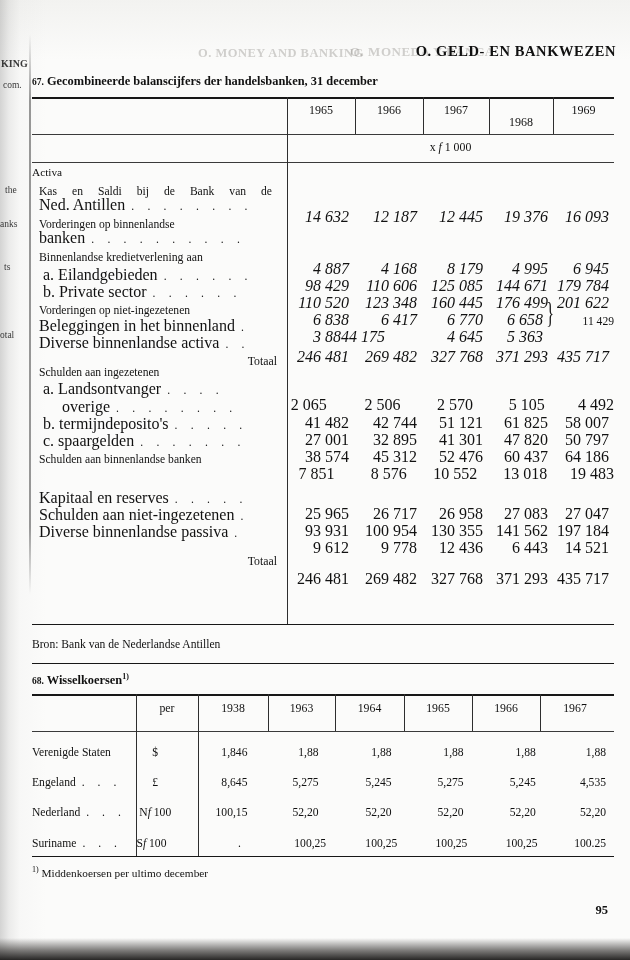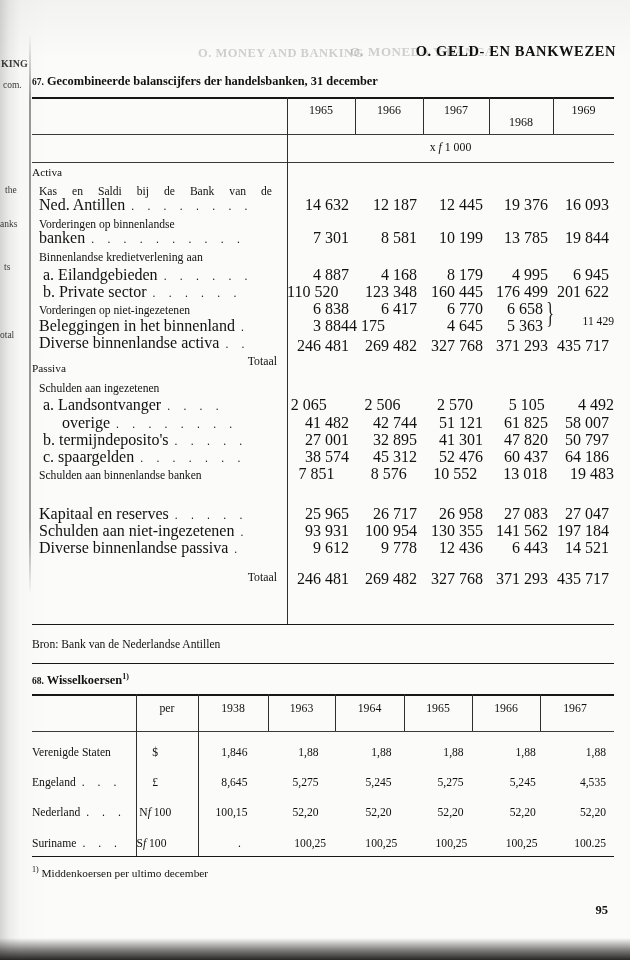--- a/index.html
+++ b/index.html
@@ -240,48 +240,48 @@
         <span class="txt">Beleggingen in het binnenland</span>
         <span class="dots">.</span>
       </div>
       <div class="indent1 leader-row" style="height:17px;">
         <span class="txt">Diverse binnenlandse activa</span>
         <span class="dots">. .</span>
       </div>
       <div class="totaal" style="height:20px; padding-top:3px;">Totaal</div>
     </div>
 
-    <div style="position:absolute; left:257px; top:166px; width:327px;">
+    <div style="position:absolute; left:257px; top:178px; width:327px;font-style:italic;">
       <div style="height:15px;"></div>
       <div style="height:15px;"></div>
       <div style="height:18px; display:flex;">
         <div style="width:62px; text-align:right;">14 632</div>
         <div style="width:68px; text-align:right;">12 187</div>
         <div style="width:66px; text-align:right;">12 445</div>
         <div style="width:65px; text-align:right;">19 376</div>
         <div style="width:61px; text-align:right;">16 093</div>
       </div>
       <div style="height:15px;"></div>
-      <div style="height:18px; display:flex;">
-        <div style="width:62px; text-align:right;">7 301</div>
-        <div style="width:68px; text-align:right;">8 581</div>
-        <div style="width:66px; text-align:right;">10 199</div>
-        <div style="width:65px; text-align:right;">13 785</div>
-        <div style="width:61px; text-align:right;">19 844</div>
-      </div>
       <div style="height:19px;"></div>
       <div style="height:17px; display:flex;">
         <div style="width:62px; text-align:right;">4 887</div>
         <div style="width:68px; text-align:right;">4 168</div>
         <div style="width:66px; text-align:right;">8 179</div>
         <div style="width:65px; text-align:right;">4 995</div>
         <div style="width:61px; text-align:right;">6 945</div>
       </div>
       <div style="height:17px; display:flex;">
-        <div style="width:62px; text-align:left;">110 520</div>
+        <div style="width:62px; text-align:right;">98 429</div>
+        <div style="width:68px; text-align:right;">110 606</div>
+        <div style="width:66px; text-align:right;">125 085</div>
+        <div style="width:65px; text-align:right;">144 671</div>
+        <div style="width:61px; text-align:right;">179 784</div>
+      </div>
+      <div style="height:17px; display:flex;">
+        <div style="width:62px; text-align:right;">110 520</div>
         <div style="width:68px; text-align:right;">123 348</div>
         <div style="width:66px; text-align:right;">160 445</div>
         <div style="width:65px; text-align:right;">176 499</div>
         <div style="width:61px; text-align:right;">201 622</div>
       </div>
       <div style="height:17px; display:flex;">
         <div style="width:62px; text-align:right;">6 838</div>
         <div style="width:68px; text-align:right;">6 417</div>
         <div style="width:66px; text-align:right;">6 770</div>
         <div style="width:60px; text-align:right;">6 658</div>
@@ -300,21 +300,20 @@
         <div style="width:66px; text-align:right;">327 768</div>
         <div style="width:65px; text-align:right;">371 293</div>
         <div style="width:61px; text-align:right;">435 717</div>
       </div>
     </div>
 
     <div class="brace" style="left:513px; top:297px;">}</div>
     <div style="position:absolute; left:523px; top:315px; width:61px; text-align:right; font-size:11.6px;">11 429</div>
 
     <div style="position:absolute; left:2px; top:362px; width:253px;">
-      <div class="sect" style="height:16px;">Passiva</div>
       <div class="indent1" style="height:18px;">
         <span style="font-size:11.6px;">Schulden aan ingezetenen</span>
       </div>
       <div class="indent2 leader-row" style="height:18px;">
         <span class="txt">a. Landsontvanger</span>
         <span class="dots">. . . .</span>
       </div>
       <div class="indent3 leader-row" style="height:17px;">
         <span class="txt">overige</span>
         <span class="dots">. . . . . . . .</span>

